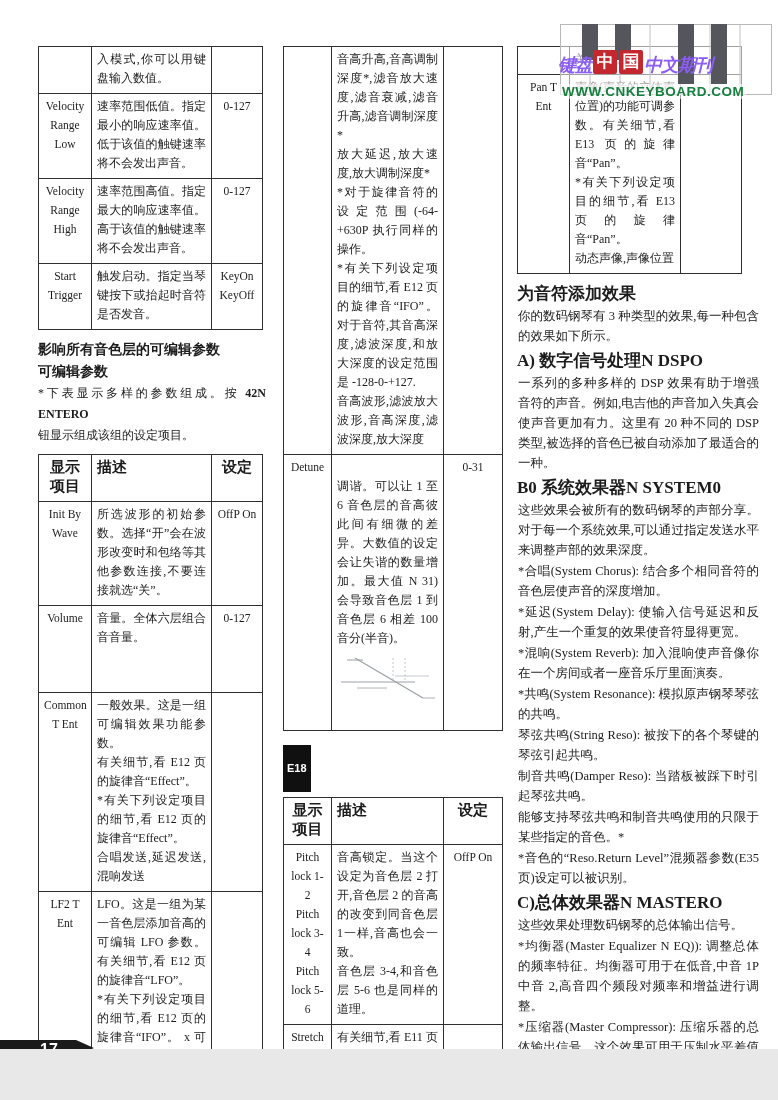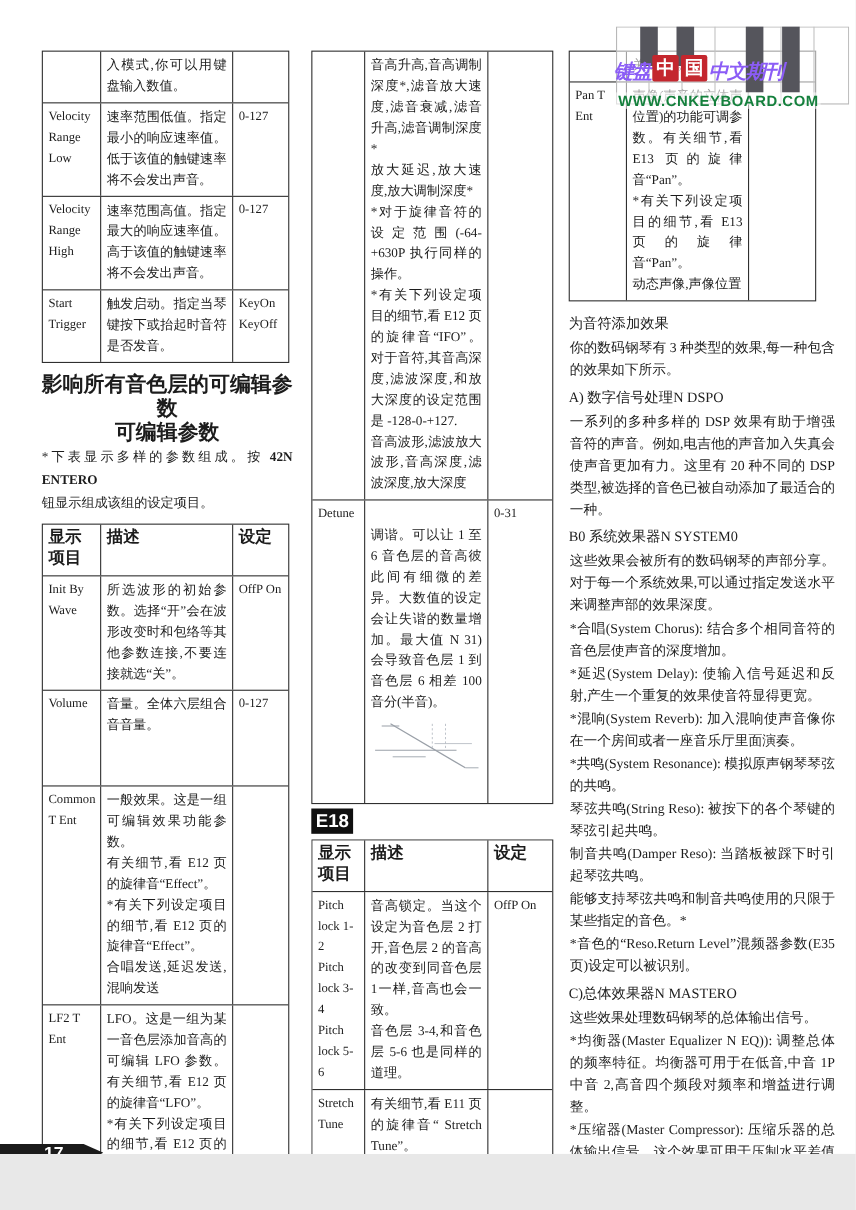--- a/index.html
+++ b/index.html
@@ -5,52 +5,52 @@
   html,body { margin:0; padding:0; background:#e8e8e8; }
   .page {
     position:relative; width:778px; height:1049px; background:#ffffff;
     font-family:"Liberation Serif","DejaVu Serif",serif; color:#1c1c1c;
     overflow:hidden; margin:0 auto;
   }
   
   .tbl { border:1.5px solid #2f2f2f; background:#fff; }
   .trow { display:flex; align-items:stretch; border-top:1.5px solid #2f2f2f; }
   .trow:first-child { border-top:none; }
-  .cell { padding:3px 5px 5px 5px; font-size:12px; line-height:19px; white-space:pre-line; box-sizing:border-box; }
+  .cell { padding:3px 5px 5px 5px; font-size:12px; line-height:19px; white-space:pre-line; box-sizing:border-box;text-align:center; }
   .c1 { font-size:11.5px; letter-spacing:0; }
   .c2 { border-left:1.5px solid #2f2f2f; text-align:justify; }
   .c3 { border-left:1.5px solid #2f2f2f; font-size:11.5px; word-break:break-word; }
   .hdr .cell { font-weight:bold; font-size:15px; }
   
   .tbl-left  { width:223px; }
   .tbl-left  .c1 { width:52px; }  .tbl-left  .c2 { width:120px; } .tbl-left  .c3 { flex:1; }
   .tbl-mid   { width:218px; }
   .tbl-mid   .c1 { width:47px; }  .tbl-mid   .c2 { width:112px; } .tbl-mid   .c3 { flex:1; }
   .tbl-right { width:223px; }
   .tbl-right .c1 { width:51px; }  .tbl-right .c2 { width:111px; } .tbl-right .c3 { flex:1; }
 
   .col { position:absolute; top:46px; }
   .col-left  { left:38px;  width:228px; }
   .col-mid   { left:283px; width:222px; }
   .col-right { left:517px; width:243px; }
 
-  .bh { font-weight:bold; font-size:19px; line-height:22px; margin:0;text-align:center; }
+  .bh { font-weight:bold; font-size:14px; line-height:22px; margin:0; }
   .note { font-size:12px; line-height:21px; margin:0; text-align:justify; }
   .note b { font-size:12px; }
 
   .h-block { margin-top:9px; }
   .mt { margin-top:8px; }
 
   
   .rp { margin:1px; font-size:12.5px; line-height:20px; text-align:justify; }
-  .rh { margin:4px 0 2px 0; font-weight:normal; font-size:13px; line-height:21px; }
+  .rh { margin:4px 0 2px 0; font-weight:bold; font-size:17px; line-height:21px; }
 
   
   .e18 { display:inline-block; background:#101010; color:#fff; font-family:"Liberation Sans",sans-serif;
-         font-weight:bold; font-size:17px; line-height:13px; padding:5px 4px; margin:4px 0 5px 0; }
+         font-weight:bold; font-size:11px; line-height:13px; padding:17px 4px; margin:14px 0 5px 0; }
 
   
   .cutoff { height:374px; overflow:hidden; }
   .cutoff .tbl { min-height:420px; }
 
   
   .detune-fig { display:block; margin:4px auto 2px auto; }
 
   
   .logo { position:absolute; left:558px; top:24px; width:218px; height:86px; z-index:5; }

